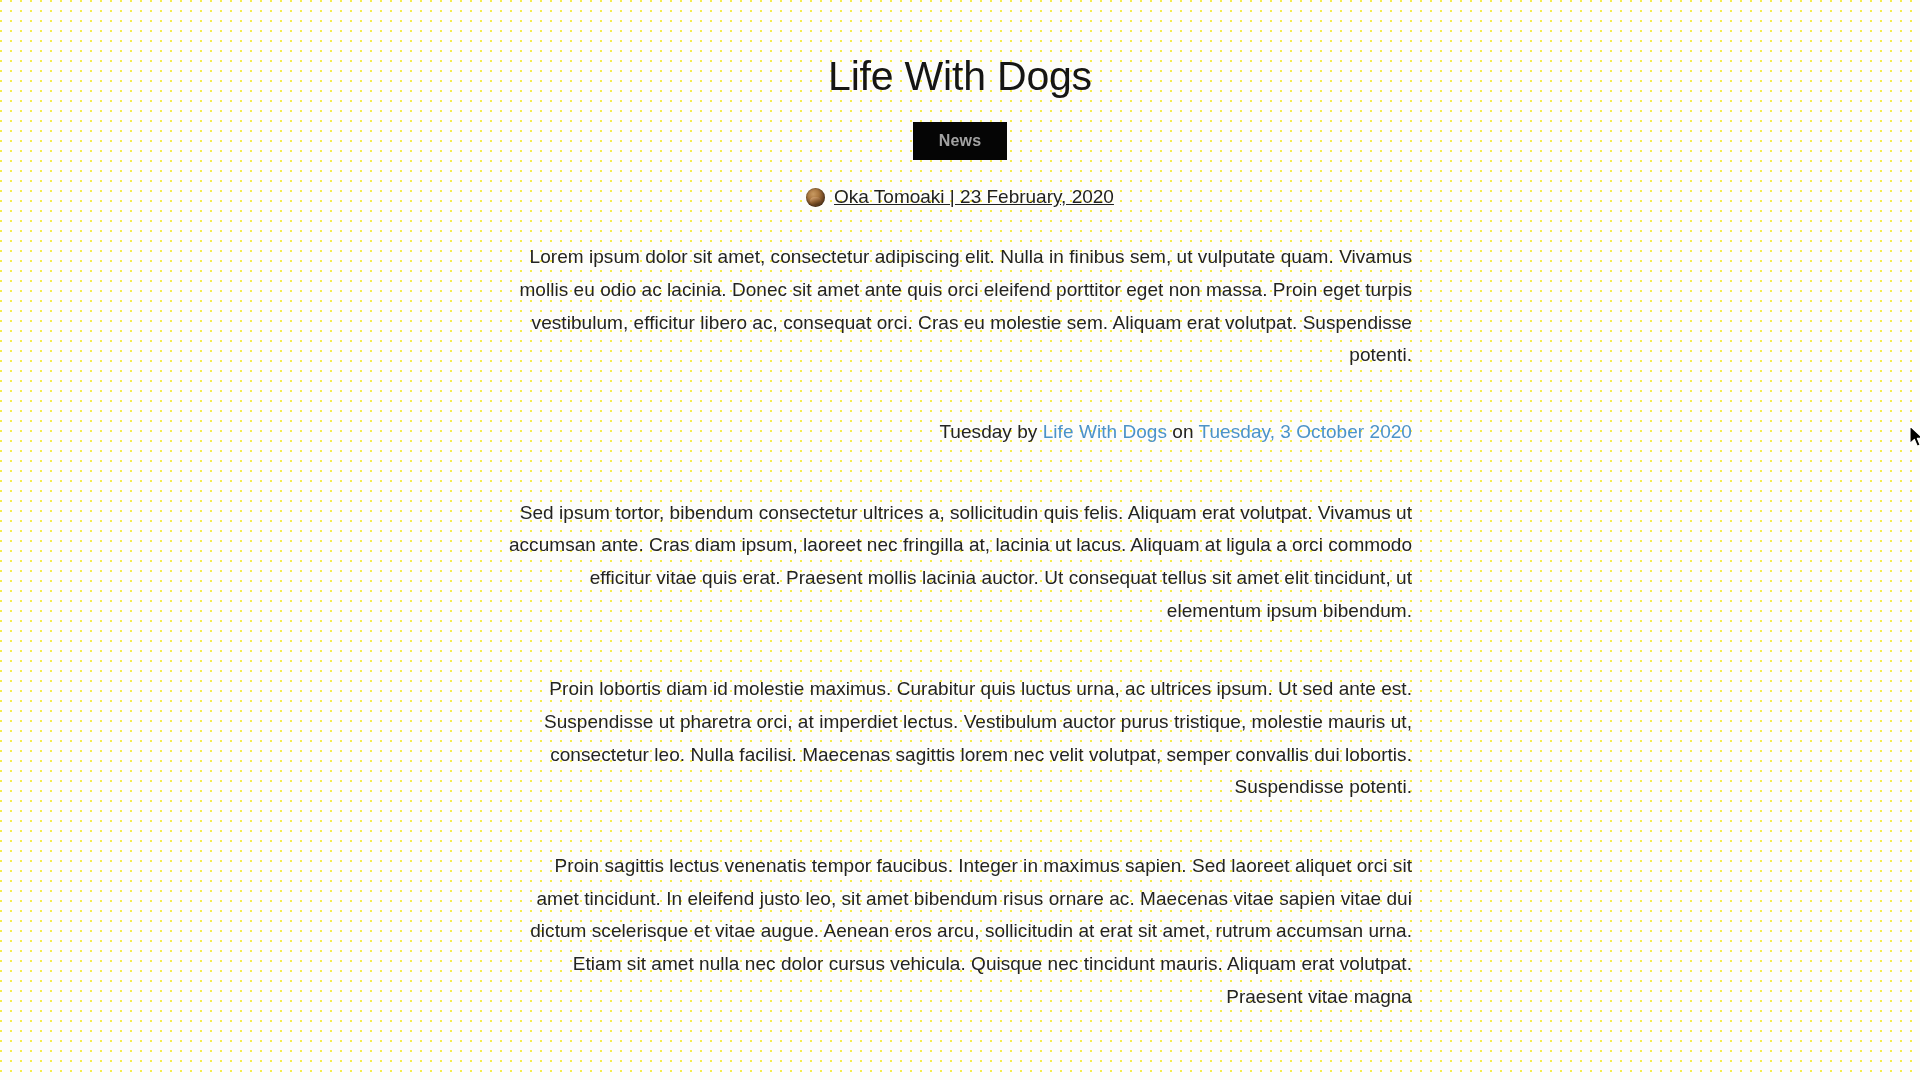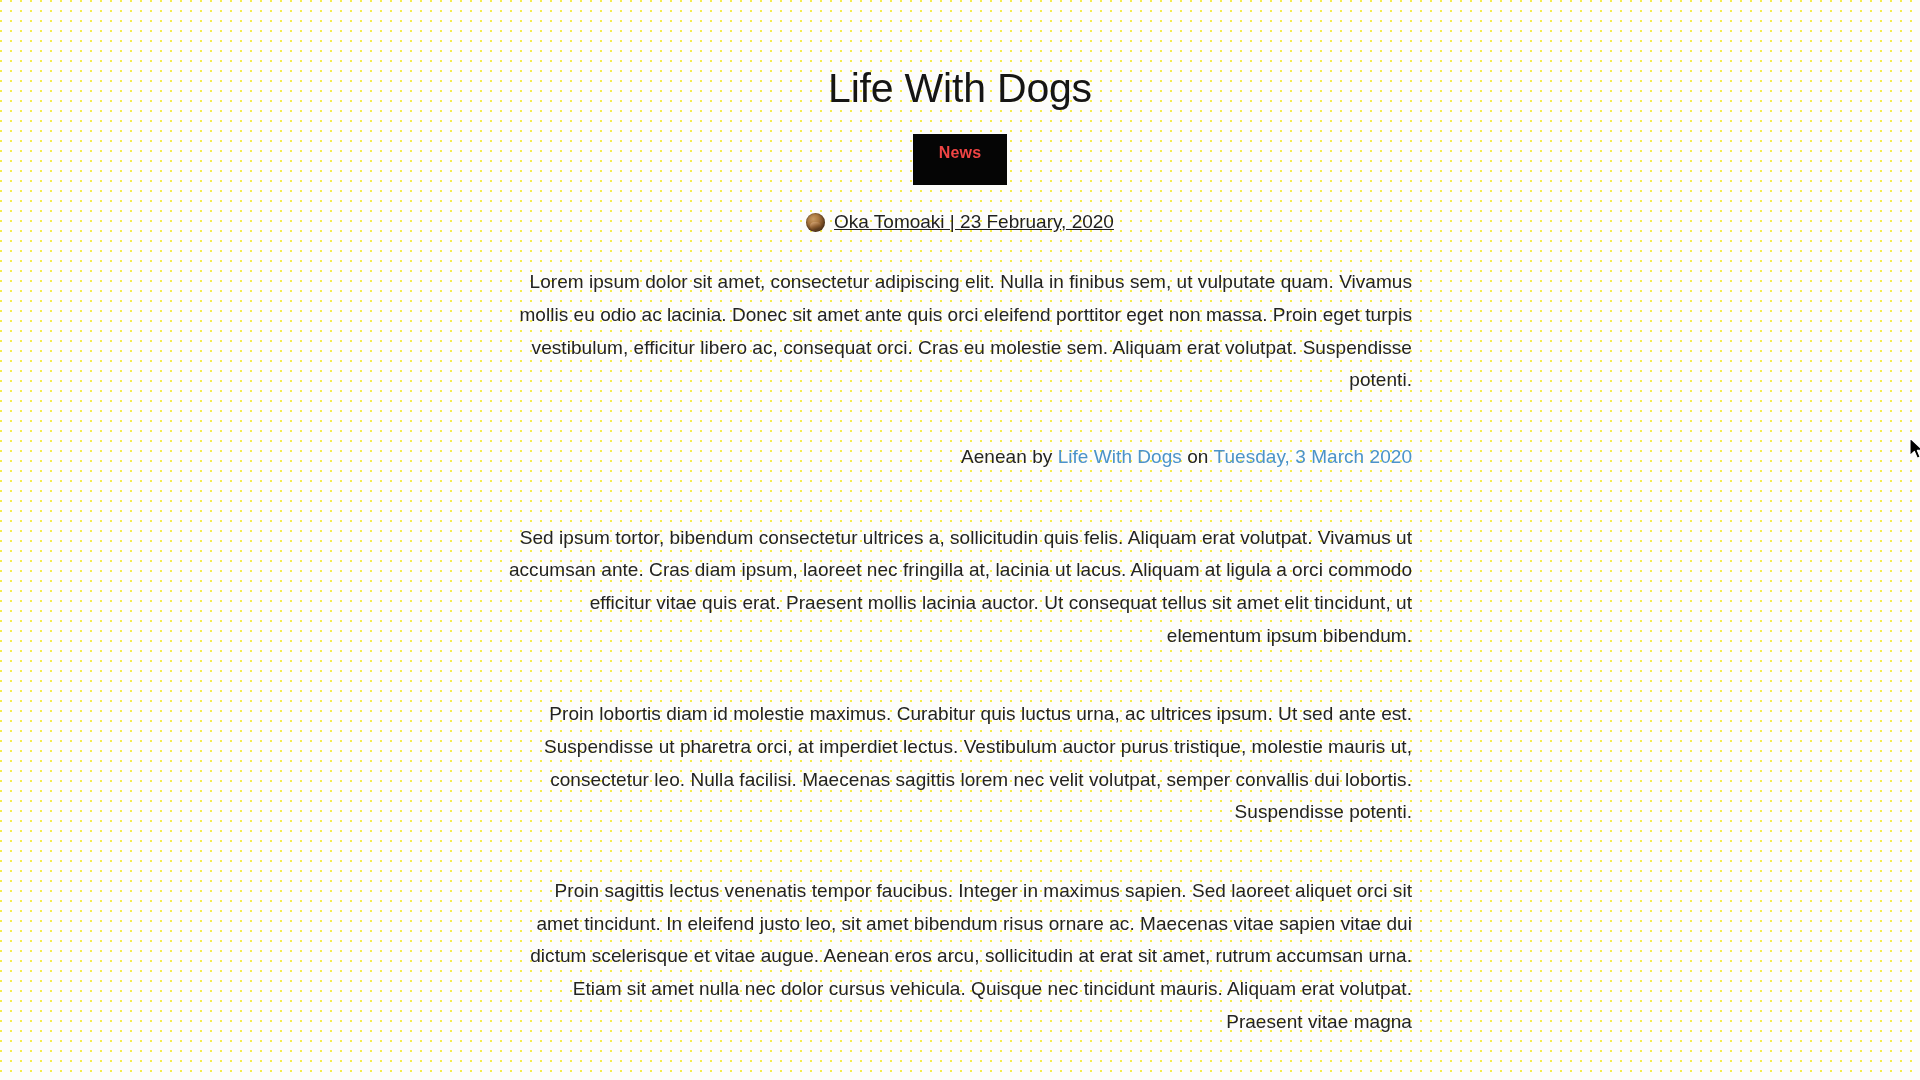--- a/index.html
+++ b/index.html
@@ -22,21 +22,21 @@
 
   .page {
     position: relative;
     width: 1920px;
     height: 1080px;
     box-sizing: border-box;
   }
 
   .article {
     width: 1920px;
-    margin: 12px auto;
+    margin: 0 auto;
     padding-top: 52px;
     box-sizing: border-box;
   }
 
   .post-title {
     text-align: center;
     font-size: 41px;
     line-height: 1.18;
     font-weight: 400;
     letter-spacing: -0.2px;
@@ -45,25 +45,25 @@
   }
 
   .category-row {
     text-align: center;
     margin: 0 0 26px 0;
   }
 
   .category-badge {
     display: inline-block;
     background: #050505;
-    color: #ef4444;
+    color: #a3a3a3;
     font-size: 16px;
     font-weight: 700;
     letter-spacing: 0.2px;
-    padding: 11px 26px 24px 26px;
+    padding: 11px 26px 11px 26px;
     line-height: 1;
     text-decoration: none;
     cursor: pointer;
   }
 
   .byline {
     text-align: center;
     font-size: 19px;
     color: #1f1f1f;
     margin: 0 0 32px 0;
@@ -153,21 +153,21 @@
 
     <div class="byline">
       <span class="avatar"></span>
       <span class="byline-text">Oka Tomoaki | 23 February, 2020</span>
     </div>
 
     <div class="content">
 
       <p>Lorem ipsum dolor sit amet, consectetur adipiscing elit. Nulla in finibus sem, ut vulputate quam. Vivamus mollis eu odio ac lacinia. Donec sit amet ante quis orci eleifend porttitor eget non massa. Proin eget turpis vestibulum, efficitur libero ac, consequat orci. Cras eu molestie sem. Aliquam erat volutpat. Suspendisse potenti.</p>
 
-      <p class="posted-line"><span>Aenean by </span><a href="#">Life With Dogs</a><span> on </span><a href="#">Tuesday, 3 March 2020</a></p>
+      <p class="posted-line"><span>Tuesday by </span><a href="#">Life With Dogs</a><span> on </span><a href="#">Tuesday, 3 October 2020</a></p>
 
       <p>Sed ipsum tortor, bibendum consectetur ultrices a, sollicitudin quis felis. Aliquam erat volutpat. Vivamus ut accumsan ante. Cras diam ipsum, laoreet nec fringilla at, lacinia ut lacus. Aliquam at ligula a orci commodo efficitur vitae quis erat. Praesent mollis lacinia auctor. Ut consequat tellus sit amet elit tincidunt, ut elementum ipsum bibendum.</p>
 
       <p class="spaced-top">Proin lobortis diam id molestie maximus. Curabitur quis luctus urna, ac ultrices ipsum. Ut sed ante est. Suspendisse ut pharetra orci, at imperdiet lectus. Vestibulum auctor purus tristique, molestie mauris ut, consectetur leo. Nulla facilisi. Maecenas sagittis lorem nec velit volutpat, semper convallis dui lobortis. Suspendisse potenti.</p>
 
       <p class="spaced-top">Proin sagittis lectus venenatis tempor faucibus. Integer in maximus sapien. Sed laoreet aliquet orci sit amet tincidunt. In eleifend justo leo, sit amet bibendum risus ornare ac. Maecenas vitae sapien vitae dui dictum scelerisque et vitae augue. Aenean eros arcu, sollicitudin at erat sit amet, rutrum accumsan urna. Etiam sit amet nulla nec dolor cursus vehicula. Quisque nec tincidunt mauris. Aliquam erat volutpat. Praesent vitae magna</p>
 
     </div>
   </article>
 

